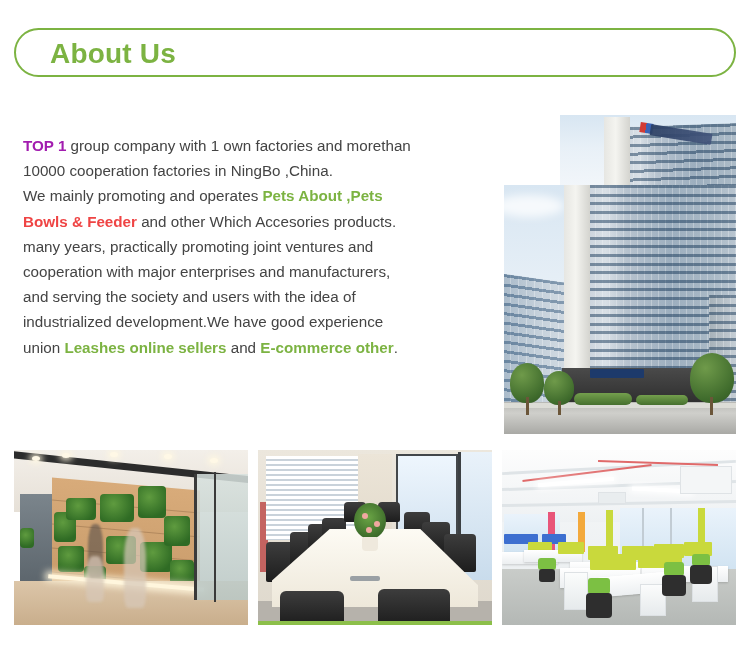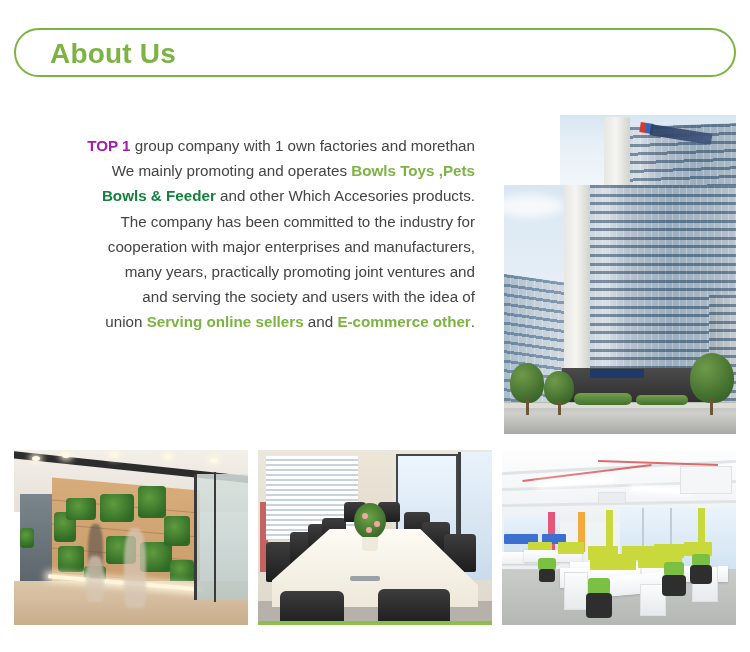--- a/index.html
+++ b/index.html
@@ -3,21 +3,21 @@
 <meta charset="utf-8">
 <style>
   html,body{margin:0;padding:0;}
   body{
     width:750px;height:652px;
     background:#ffffff;
     font-family:"Liberation Sans","DejaVu Sans",sans-serif;
     overflow:hidden;
     position:relative;
   }
-  .page{position:relative;width:638px;height:652px;text-align:right;}
+  .page{position:relative;width:638px;height:652px;}
 
   
   .section-header{
     position:absolute;left:14px;top:28px;width:722px;height:49px;
     border:2.5px solid #7CB342;
     border-radius:26px;
     box-sizing:border-box;
   }
   .section-header-title{
     position:absolute;left:34px;top:8px;
@@ -159,27 +159,28 @@
 <body>
 
 <div class="page">
 
   <div class="section-header" style="border-color: rgb(124, 179, 66);">
     <div class="section-header-title" style="color: rgb(124, 179, 66);">About Us</div>
   </div>
 
   <div class="about-text" id="about-text" style="color: rgb(68, 68, 68);">
       <div class="line"><span class="hl" style="color: #a21caf;">TOP 1</span><span> group company with 1 own factories and morethan</span></div>
-      <div class="line"><span>We mainly promoting and operates </span><span class="hl" style="color: rgb(124, 179, 66);">Bowls Toys ,Pets</span></div>
-      <div class="line"><span class="hl" style="color: #15803d;">Bowls &amp; Feeder</span><span> and other Which Accesories products.</span></div>
-      <div class="line"><span>The company has been committed to the industry for</span></div>
+      <div class="line"><span>10000 cooperation factories in NingBo ,China.</span></div>
+      <div class="line"><span>We mainly promoting and operates </span><span class="hl" style="color: rgb(124, 179, 66);">Pets About ,Pets</span></div>
+      <div class="line"><span class="hl" style="color: #ef4444;">Bowls &amp; Feeder</span><span> and other Which Accesories products.</span></div>
+      <div class="line"><span>many years, practically promoting joint ventures and</span></div>
       <div class="line"><span>cooperation with major enterprises and manufacturers,</span></div>
-      <div class="line"><span>many years, practically promoting joint ventures and</span></div>
       <div class="line"><span>and serving the society and users with the idea of</span></div>
-      <div class="line"><span>union </span><span class="hl" style="color: rgb(124, 179, 66);">Serving online sellers</span><span> and </span><span class="hl" style="color: rgb(124, 179, 66);">E-commerce other</span><span>.</span></div>
+      <div class="line"><span>industrialized development.We have good experience</span></div>
+      <div class="line"><span>union </span><span class="hl" style="color: rgb(124, 179, 66);">Leashes online sellers</span><span> and </span><span class="hl" style="color: rgb(124, 179, 66);">E-commerce other</span><span>.</span></div>
     </div>
 
   <div class="building-spire">
     <div class="sky"></div>
     <div class="tower" style="left:52px;top:10px;width:150px;height:70px;transform:skewY(-2deg);">
       <div class="win-grid"></div>
     </div>
     <div class="tower-core" style="left:44px;top:2px;height:78px;"></div>
     <div class="bldg-flag" style="left:80px;top:8px;"></div>
     <div class="bldg-sign" style="left:90px;top:14px;"></div>

